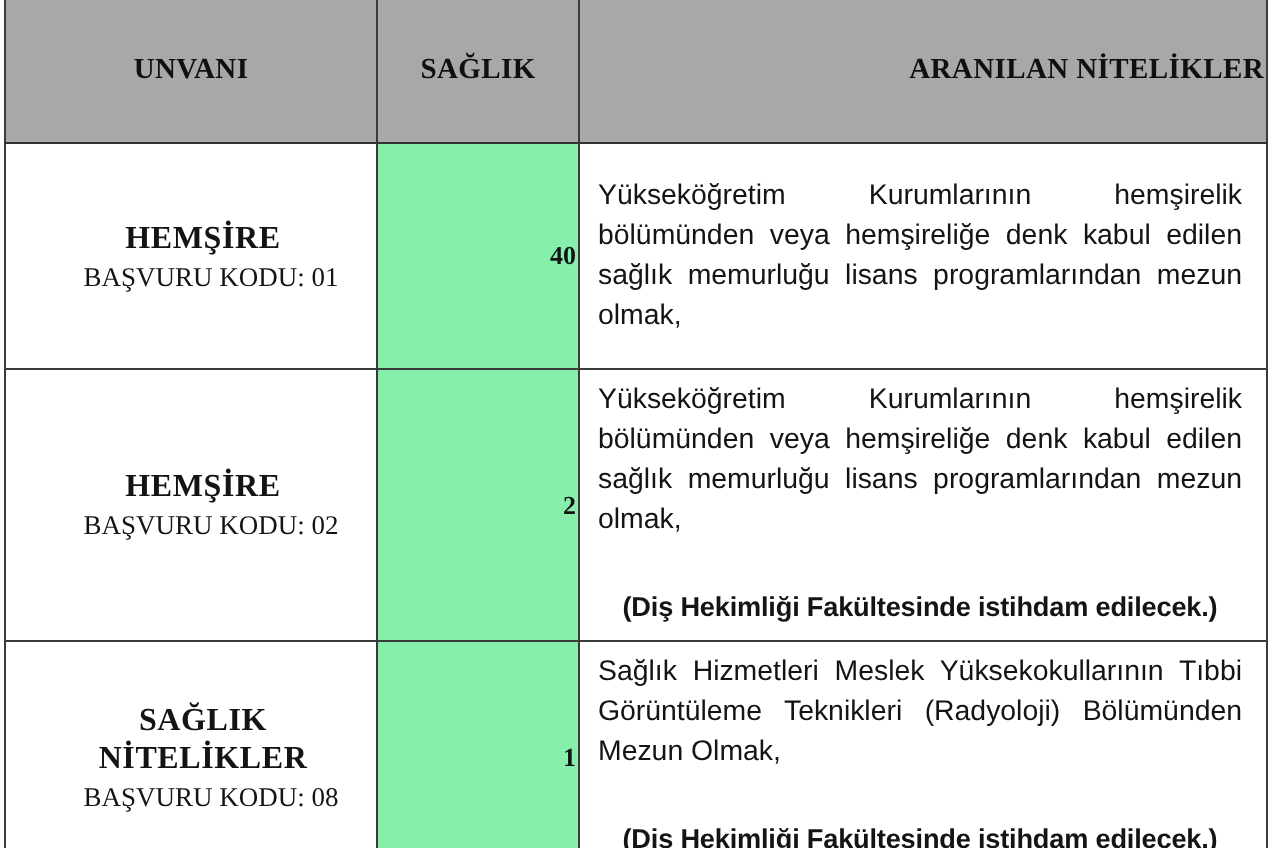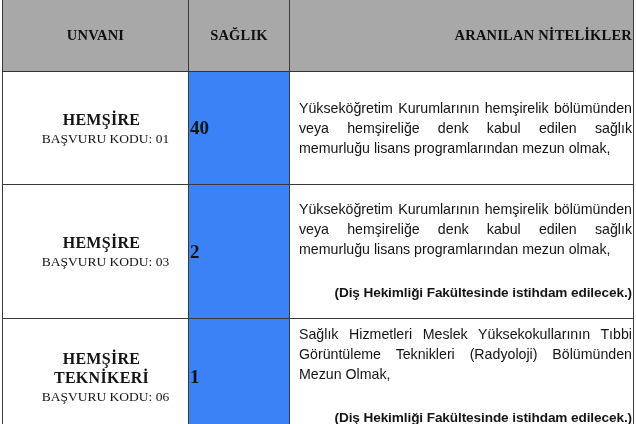--- a/index.html
+++ b/index.html
@@ -69,43 +69,43 @@
     line-height: 19px;
     padding-left: 12px;
   }
   .job-code {
     font-size: 13.5px;
     line-height: 17px;
     margin-top: 1px;
     padding-left: 20px;
   }
   td.count-cell {
-    text-align: left;
+    text-align: right;
     vertical-align: middle;
     font-family: "Liberation Serif", "DejaVu Serif", serif;
     font-weight: bold;
-    font-size: 19px;
-    background: #3b82f6;
+    font-size: 13px;
+    background: #86efac;
   }
   td.qual-cell {
     vertical-align: middle;
-    padding: 5px 1px 6px 9px;
+    padding: 5px 12px 6px 9px;
     font-family: "Liberation Sans", "DejaVu Sans", sans-serif;
     font-size: 14.2px;
     line-height: 20px;
     text-align: justify;
     background: #ffffff;
   }
   .qual-text { display: block; }
   .note-text {
     display: block;
     font-weight: bold;
     font-size: 13.6px;
     margin-top: 24px;
-    text-align: right;
+    text-align: center;
     white-space: nowrap;
     letter-spacing: -0.1px;
   }
 </style>
 </head>
 <body>
 
 <div class="page">
   <table class="doc-table">
     <colgroup>
@@ -127,32 +127,32 @@
           <div class="job-code">BAŞVURU KODU: 01</div>
         </td>
         <td class="count-cell">40</td>
         <td class="qual-cell">
           <span class="qual-text">Yükseköğretim Kurumlarının hemşirelik bölümünden veya hemşireliğe denk kabul edilen sağlık memurluğu lisans programlarından mezun olmak,</span>
         </td>
       </tr>
       <tr class="row-2">
         <td class="title-cell">
           <div class="job-title">HEMŞİRE</div>
-          <div class="job-code">BAŞVURU KODU: 03</div>
+          <div class="job-code">BAŞVURU KODU: 02</div>
         </td>
         <td class="count-cell">2</td>
         <td class="qual-cell">
           <span class="qual-text">Yükseköğretim Kurumlarının hemşirelik bölümünden veya hemşireliğe denk kabul edilen sağlık memurluğu lisans programlarından mezun olmak,</span>
           <span class="note-text">(Diş Hekimliği Fakültesinde istihdam edilecek.)</span>
         </td>
       </tr>
       <tr class="row-3 last-row">
         <td class="title-cell">
-          <div class="job-title">HEMŞİRE TEKNİKERİ</div>
-          <div class="job-code">BAŞVURU KODU: 06</div>
+          <div class="job-title">SAĞLIK NİTELİKLER</div>
+          <div class="job-code">BAŞVURU KODU: 08</div>
         </td>
         <td class="count-cell">1</td>
         <td class="qual-cell">
           <span class="qual-text">Sağlık Hizmetleri Meslek Yüksekokullarının Tıbbi Görüntüleme Teknikleri (Radyoloji) Bölümünden Mezun Olmak,</span>
           <span class="note-text">(Diş Hekimliği Fakültesinde istihdam edilecek.)</span>
         </td>
       </tr>
     </tbody>
   </table>
 </div>

